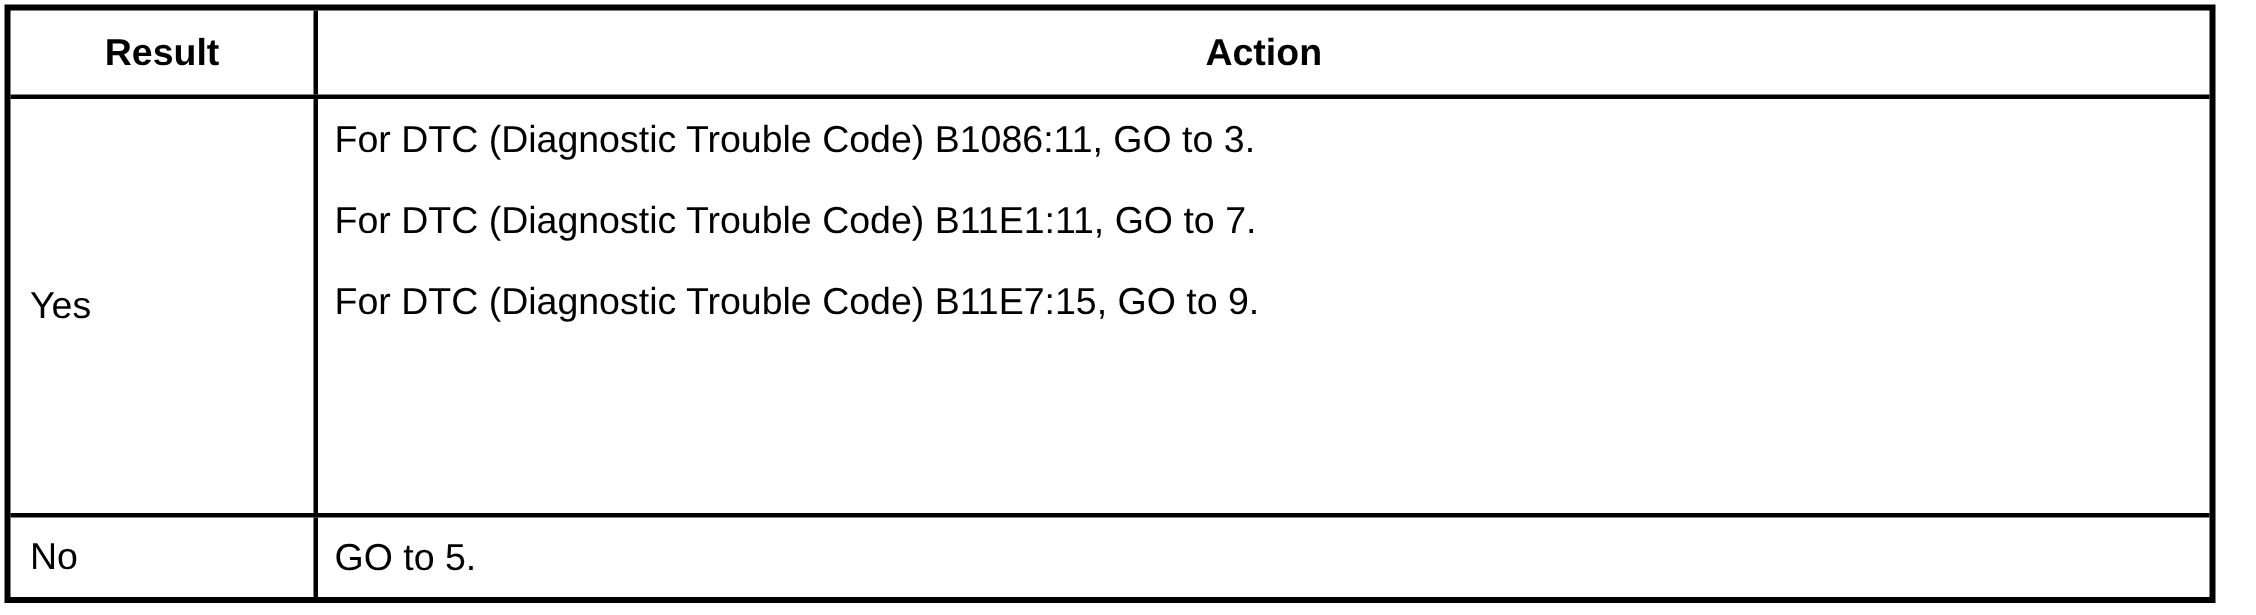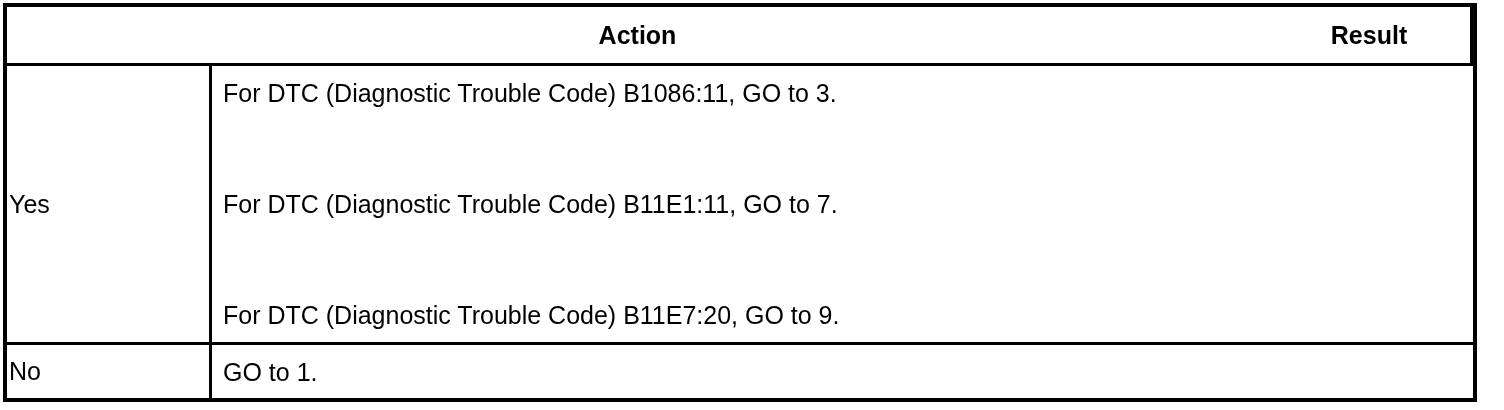--- a/index.html
+++ b/index.html
@@ -58,55 +58,55 @@
   .header .cell {
     display: flex;
     align-items: center;
     justify-content: center;
     font-weight: bold;
     font-size: 25px;
   }
   .result-cell {
     display: flex;
     align-items: center;
-    padding-left: 2px;
+    padding-left: 13px;
     font-size: 25px;
   }
   .action-cell {
     display: flex;
     flex-direction: column;
-    justify-content: space-between;
+    justify-content: flex-start;
     padding-left: 11px;
     font-size: 25px;
   }
   .action-line {
     margin: 0;
     line-height: 54px;
     white-space: nowrap;
   }
 </style>
 </head>
 <body>
 
 <div class="doc-table">
 
   <div class="t-row header">
+    <div class="cell result-col">Result</div>
     <div class="cell action-col">Action</div>
-    <div class="cell result-col">Result</div>
   </div>
 
   <div class="t-row body-yes">
     <div class="cell result-col result-cell">Yes</div>
     <div class="cell action-col action-cell">
       <p class="action-line">For DTC (Diagnostic Trouble Code) B1086:11, GO to 3.</p>
       <p class="action-line">For DTC (Diagnostic Trouble Code) B11E1:11, GO to 7.</p>
-      <p class="action-line">For DTC (Diagnostic Trouble Code) B11E7:20, GO to 9.</p>
+      <p class="action-line">For DTC (Diagnostic Trouble Code) B11E7:15, GO to 9.</p>
     </div>
   </div>
 
   <div class="t-row body-no">
     <div class="cell result-col result-cell">No</div>
     <div class="cell action-col action-cell">
-      <p class="action-line">GO to 1.</p>
+      <p class="action-line">GO to 5.</p>
     </div>
   </div>
 
 </div>
 
 </body></html>

